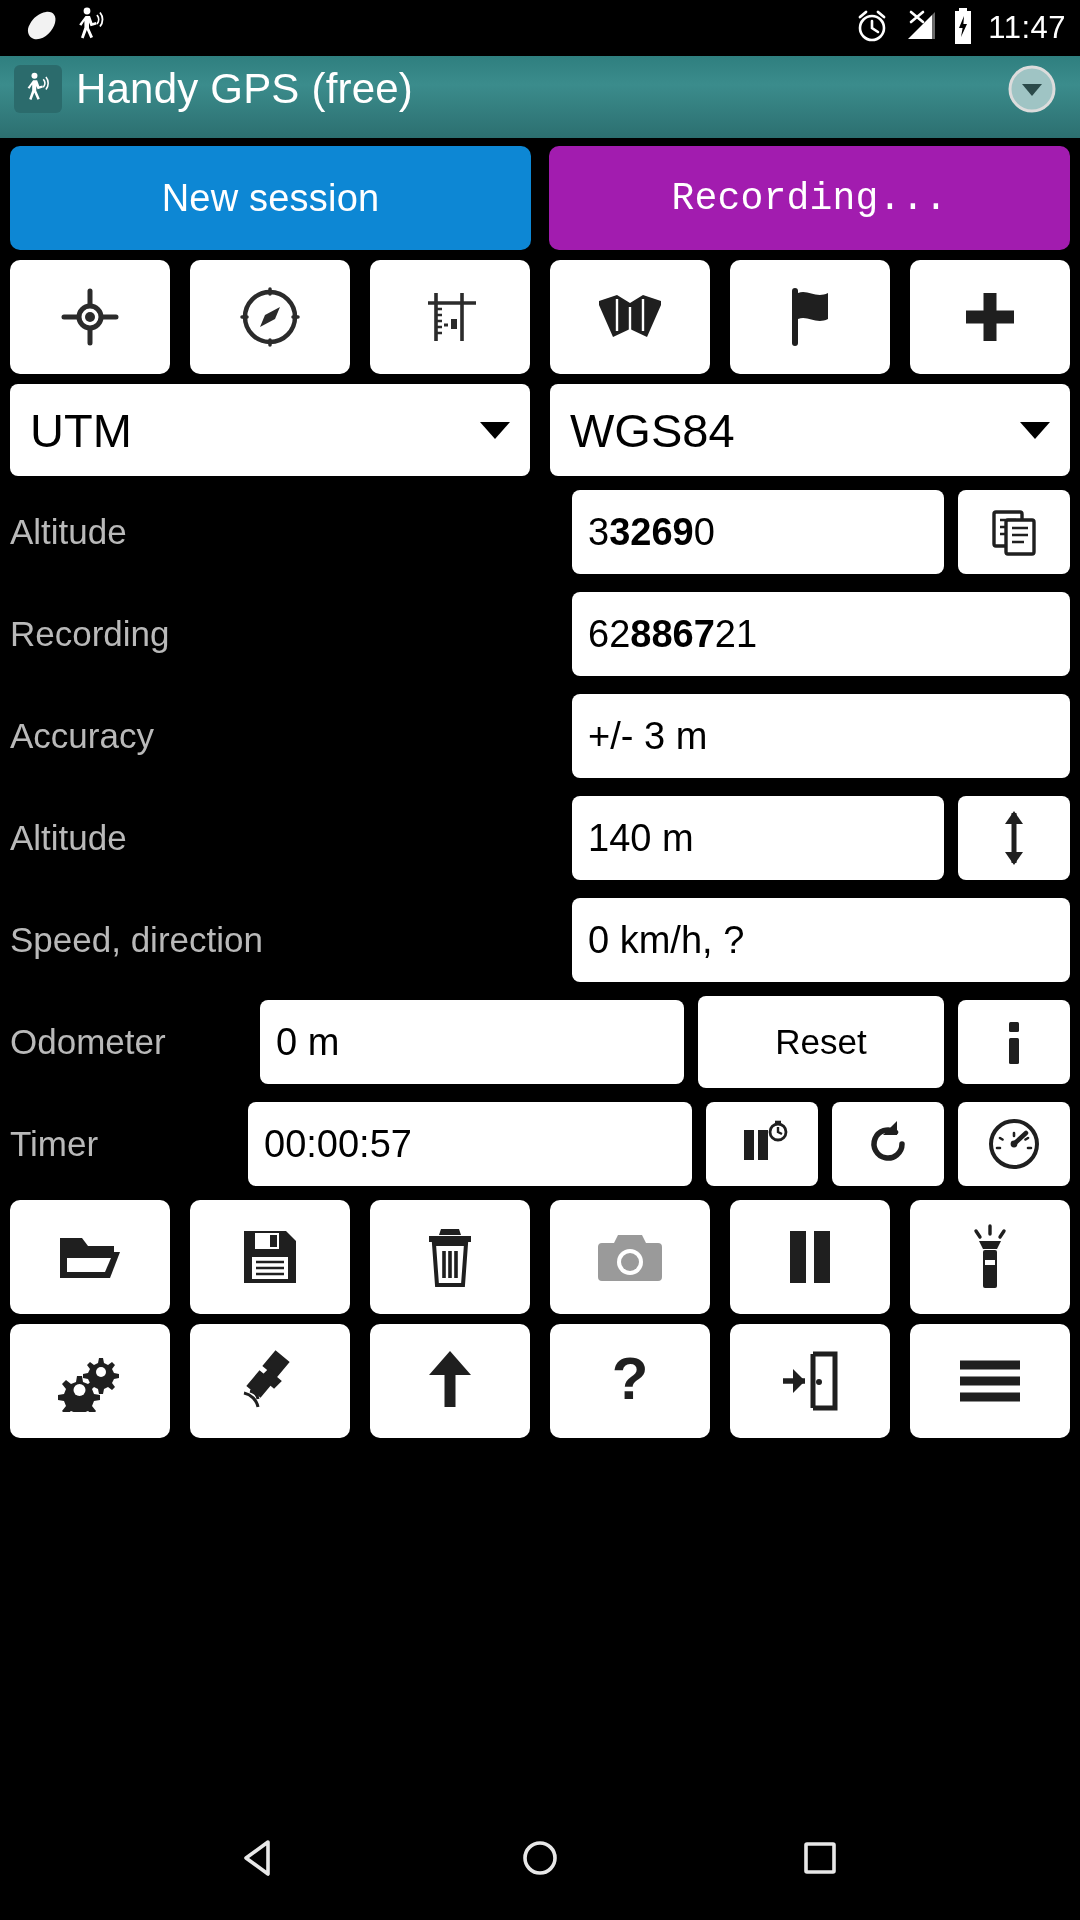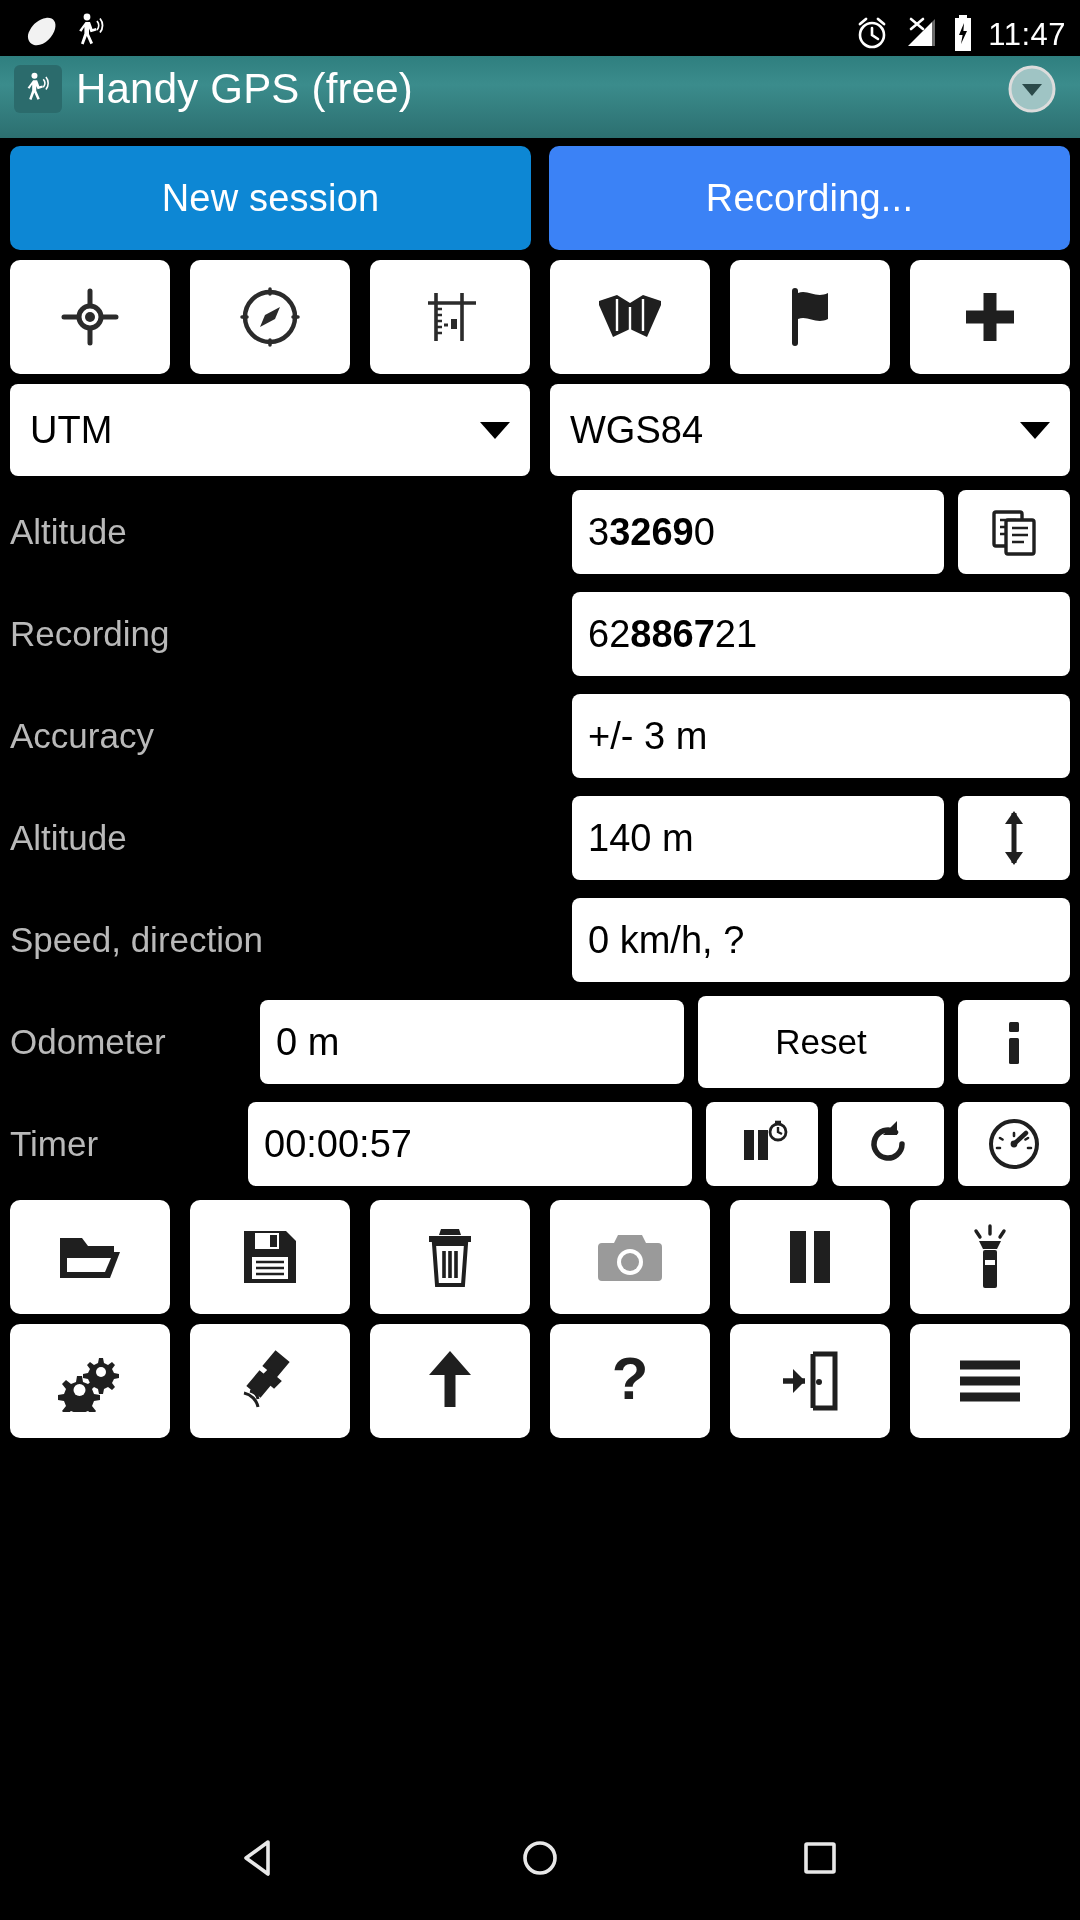--- a/index.html
+++ b/index.html
@@ -10,21 +10,21 @@
     font-family: "Liberation Sans", sans-serif;
     overflow: hidden;
   }
   .screen { width: 1080px; height: 1920px; background: #000; position: relative; display: flex; flex-direction: column; }
 
   
   .statusbar {
     height: 56px;
     background: #000;
     display: flex;
-    align-items: flex-end;
+    align-items: center;
     padding: 0 14px 0 26px;
     flex: 0 0 56px;
   }
   .sb-left { display: flex; align-items: center; gap: 14px; }
   .sb-right { margin-left: auto; display: flex; align-items: center; gap: 14px; }
   .sb-time { color: #fff; font-size: 31px; letter-spacing: .5px; font-family: "Liberation Sans", sans-serif; }
   .sb-icon { display: block; }
 
   
   .titlebar {
@@ -58,42 +58,42 @@
   .session-row { display: flex; gap: 18px; height: 104px; }
   .sess-btn {
     flex: 1 1 0;
     border-radius: 10px;
     color: #fff;
     font-size: 38px;
     display: flex; align-items: center; justify-content: center;
     letter-spacing: .2px;
   }
   .sess-new { background: #0d87d4; }
-  .sess-rec { background: #3b82f6; }
+  .sess-rec { background: #a21caf; font-family: Liberation Mono, monospace; }
 
   
   .icon-row { display: flex; gap: 20px; height: 114px; }
   .icon-col { display: flex; gap: 20px; flex: 1 1 0; }
   .ibtn {
     flex: 1 1 0;
     background: #fff;
     border-radius: 10px;
     display: flex; align-items: center; justify-content: center;
   }
   .ibtn svg { display: block; }
 
   
   .dd-row { display: flex; gap: 20px; height: 92px; }
   .dd {
     flex: 1 1 0;
     background: #fff;
     border-radius: 8px;
     display: flex; align-items: center;
     padding: 0 20px;
-    font-size: 38px;
+    font-size: 47px;
     color: #000;
     position: relative;
   }
   .dd .caret {
     margin-left: auto;
     width: 0; height: 0;
     border-left: 15px solid transparent;
     border-right: 15px solid transparent;
     border-top: 17px solid #000;
   }

